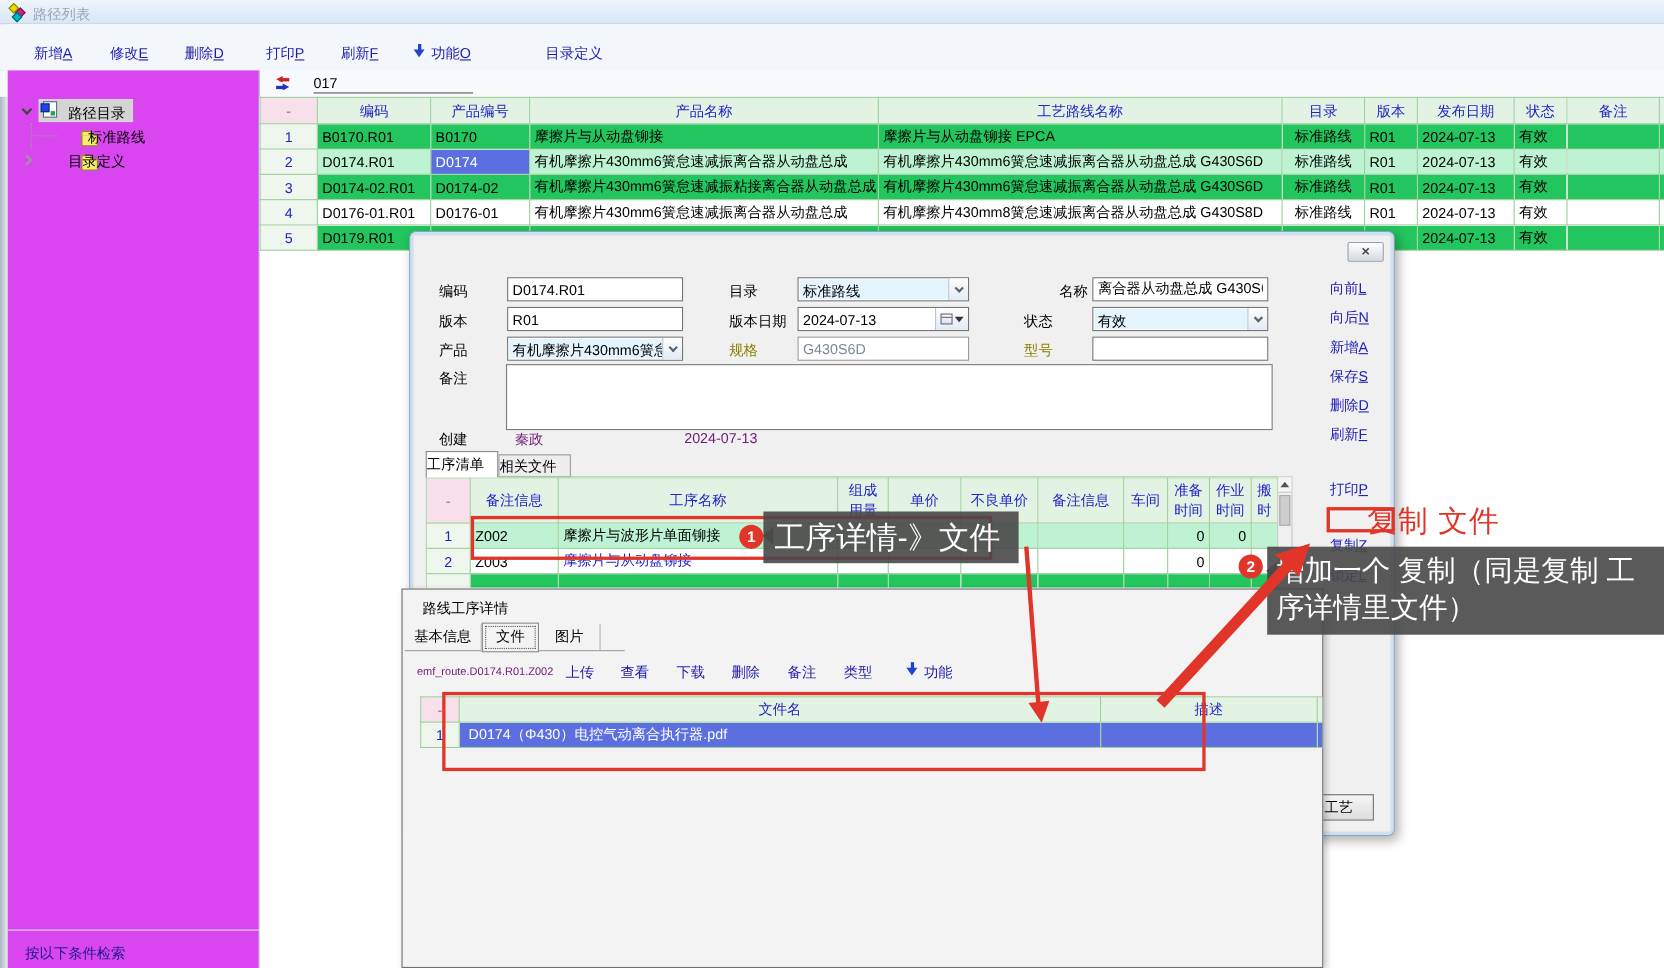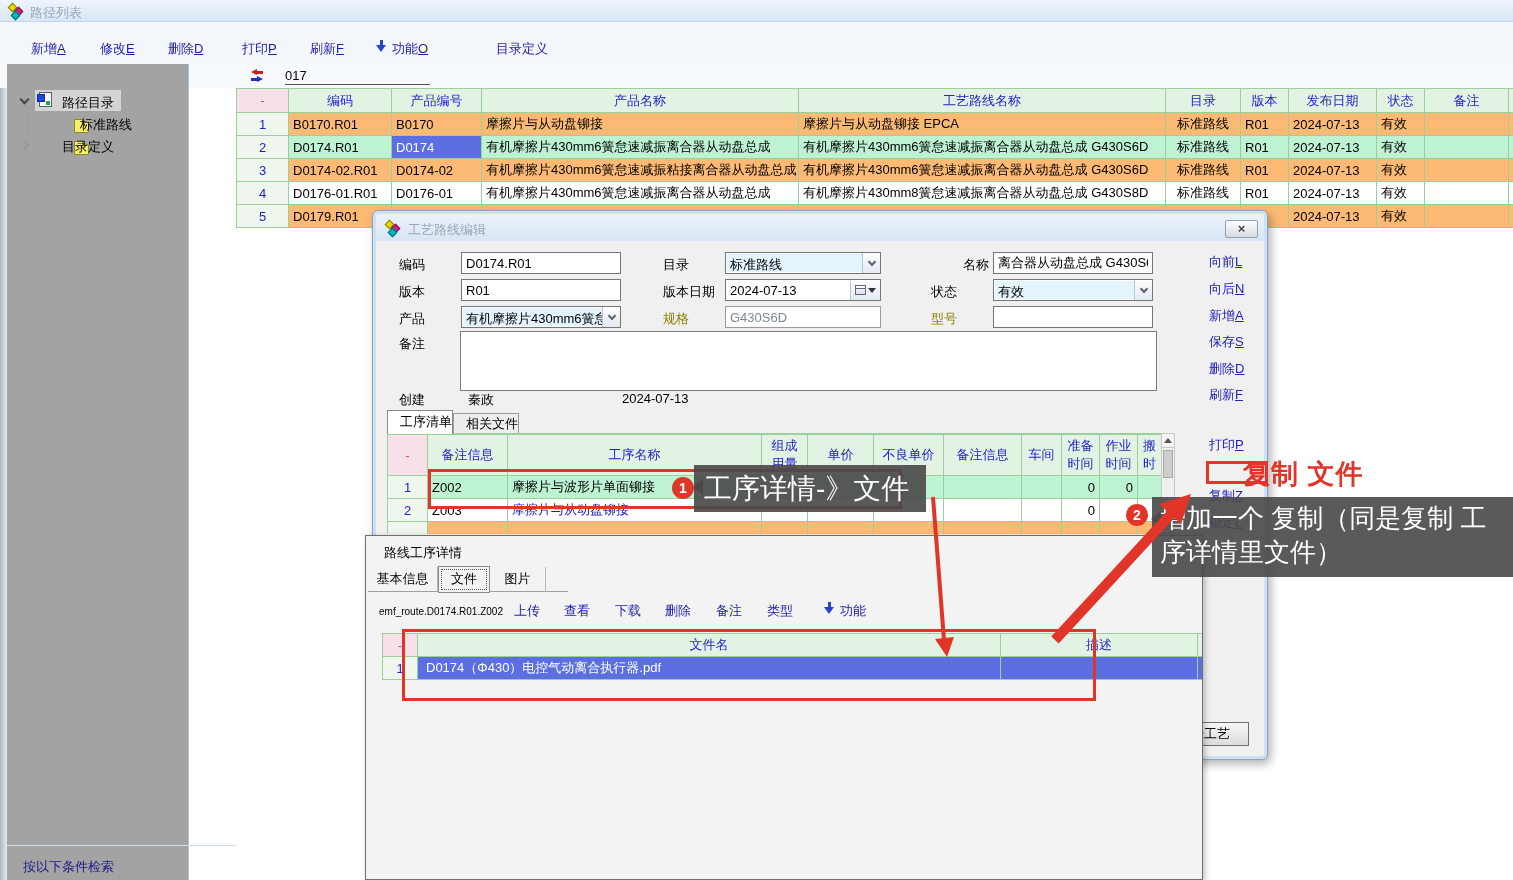--- a/index.html
+++ b/index.html
@@ -1,21 +1,21 @@
 <!DOCTYPE html>
 <html><head>
 <meta charset="utf-8">
 <style>
 *{margin:0;padding:0;box-sizing:border-box}
 body{width:1513px;height:880px;position:relative;overflow:hidden;background:#fff;
  font-family:"Liberation Sans","DejaVu Sans",sans-serif;font-size:13px;color:#000}
 .a{position:absolute}
 .k{text-decoration:underline}
 .link{color:#1d1daa;cursor:pointer;white-space:nowrap}
-.teal{color:#000000}
+.teal{color:#701a75}
 
 .win-edge{left:0;top:0;width:7px;height:880px;background:linear-gradient(to right,#aeb6c0,#e7ebf1)}
 .titlebar{left:0;top:0;width:1513px;height:22px;background:linear-gradient(#eef5fc,#d8e6f5);border-bottom:1px solid #c3d6ea;color:#9aa6b4}
 .appicon{width:16px;height:16px;position:relative;display:inline-block}
 .appicon i{position:absolute;width:7px;height:7px;transform:rotate(45deg)}
 .appicon .y{left:1px;top:1px;background:#e6d800;border:1px solid #8a8200}
 .appicon .m{left:7px;top:5px;background:#cc2288;border:1px solid #7c1050}
 .appicon .c{left:4px;top:9px;background:#00b8b8;border:1px solid #006a6a}
 
 .swap{position:relative;width:19px;height:13px;display:inline-block}
@@ -35,21 +35,21 @@
 .docicon{position:relative;display:inline-block;width:13px;height:15px;background:#fff;border:1px solid #55617c}
 .docicon::before{content:"";position:absolute;left:-3px;top:1px;width:6px;height:6px;background:#2244dd;border:1px solid #102a90}
 .docicon::after{content:"";position:absolute;right:1px;bottom:1px;width:4px;height:4px;background:#22aa44}
 .treesel{background:#d4d4d4}
 
 .grid{border-collapse:collapse;table-layout:fixed;background:#fff}
 .grid td{border:1px solid #9ccf9c;padding:1px 4px;height:23px;overflow:hidden;white-space:nowrap;font-size:13px}
 .gh{background:#e3f3e3;color:#2323c8;text-align:center}
 .gh.pink{background:#f8e0ea;color:#d04878}
 .numcell{background:#eef6ee;color:#2323c8;text-align:center}
-.pale td{background:#fdba74}
+.pale td{background:#22c55e}
 .sel td{background:#bdf2d2}
 .pale td.numcell,.sel td.numcell{background:#eef6ee}
 .bluesel{background:#5b6fe0 !important;color:#fff}
 .c{text-align:center}.rgt{text-align:right}
 .bluetext{color:#1a1ac8}
 
 .dlg1{left:372px;top:210px;width:896px;height:550px;background:#f0f0f0;border:1px solid #89a4c2;border-radius:6px;
  box-shadow:inset 0 0 0 3px #cfe0f1,3px 4px 10px rgba(0,0,0,.3)}
 .dlg1 .tbar{position:absolute;left:3px;top:3px;right:3px;height:27px;background:linear-gradient(#ebf3fb,#d7e5f4);border-radius:4px 4px 0 0;color:#9aa6b4}
 .closebtn{position:absolute;width:33px;height:18px;background:linear-gradient(#fefefe,#d4dae2);border:1px solid #96a0ae;border-radius:2px;
@@ -58,41 +58,41 @@
 .combo{position:absolute;height:22px;border:1px solid #767676;background:#fff;overflow:hidden}
 .combo .val{position:absolute;left:1px;top:1px;bottom:1px;right:18px;padding:2px 3px;white-space:nowrap;overflow:hidden}
 .combo .hl{background:#e4f4fd}
 .combo .btn{position:absolute;right:0;top:0;bottom:0;width:18px;background:linear-gradient(#fdfdfd,#e4ebf4);border-left:1px solid #b9c6d8;display:flex;align-items:center;justify-content:center}
 .combo .cv{width:6px;height:6px;border-right:2px solid #5a6570;border-bottom:2px solid #5a6570;transform:rotate(45deg);margin-top:-3px}
 .cal{width:11px;height:10px;background:linear-gradient(#fff,#dde);border:1px solid #667;position:relative;margin-right:2px}
 .cal::before{content:"";position:absolute;left:0;top:2px;right:0;border-top:1px solid #667}
 .tri-dn{width:0;height:0;border:4px solid transparent;border-top:5px solid #333;margin-top:4px}
 .olive{color:#8a8000}
 .btnlink{position:absolute;color:#2121bb;font-size:13px;white-space:nowrap;cursor:pointer}
-.tab{position:absolute;height:24px;text-align:right;line-height:22px;font-size:13px}
+.tab{position:absolute;height:24px;text-align:left;line-height:22px;font-size:13px}
 .tab.on{background:#fff;border:1px solid #8a8a8a;border-bottom:none;z-index:3}
 .tab.off{background:#ededed;border:1px solid #9a9a9a;height:21px;top:202px;line-height:19px}
 .pushbtn{position:absolute;background:linear-gradient(#f6f6f6,#dcdcdc);border:1px solid #707070;text-align:center;line-height:21px;font-size:13px}
 
 .sbar{position:absolute;width:14px;background:#f0f0f0;border:1px solid #c8c8c8}
 .sbar .up{position:absolute;left:0;top:0;right:0;height:14px;background:#f4f4f4;border-bottom:1px solid #c8c8c8;display:flex;align-items:center;justify-content:center}
 .sbar .up i{width:0;height:0;border:4px solid transparent;border-bottom:5px solid #555;margin-top:-4px}
 .sbar .thumb{position:absolute;left:1px;right:1px;top:16px;height:28px;background:#cdcdcd;border:1px solid #aaa}
 
 .dlg2{left:365px;top:535px;width:838px;height:345px;background:#f3f3f3;border:1px solid #6f6f6f;overflow:hidden;box-shadow:2px 2px 6px rgba(0,0,0,.25)}
 .tabstrip{position:absolute;left:2px;top:30px;width:200px;height:26px;border-bottom:1px solid #a0a0a0}
 .dtab{position:absolute;top:1px;height:25px;line-height:24px;text-align:center;font-size:13px;border-right:1px solid #b5b5b5}
 .dtab.on{border:1px solid #8a8a8a;background:#f3f3f3;outline:1px dotted #555;outline-offset:-4px;height:27px;top:0}
 
 .redbox{position:absolute;border:3px solid #e23529;z-index:55}
 .badge{position:absolute;width:22px;height:22px;border-radius:50%;background:#e23529;color:#fff;font-weight:bold;font-size:14px;
  display:flex;align-items:center;justify-content:center;z-index:72}
 .tip{position:absolute;background:rgba(72,72,72,.9);color:#fff;z-index:58}
 .tip::before{content:"";position:absolute;left:-9px;top:14px;border:8px solid transparent;border-right:10px solid rgba(72,72,72,.9)}
-.redtext{position:absolute;color:#e23529;font-size:27px;font-weight:bold;letter-spacing:1px;z-index:56;white-space:nowrap}
+.redtext{position:absolute;color:#e23529;font-size:27px;font-weight:normal;letter-spacing:1px;z-index:56;white-space:nowrap}
 svg.ann{position:absolute;left:0;top:0;z-index:70;pointer-events:none}
 </style>
 </head>
 <body>
 
 <div class="a win-edge"></div>
 
 <div class="a titlebar">
   <span class="appicon a" style="left:8px;top:3px"><i class="y"></i><i class="m"></i><i class="c"></i></span>
   <span class="a" style="left:30px;top:4px">路径列表</span>
@@ -107,21 +107,21 @@
   <span class="a darr" style="left:376px;top:18px"><i class="s"></i><i class="h"></i></span>
   <span class="a link" style="left:392px;top:18px"><span>功能</span><span class="k">O</span></span>
   <span class="a link" style="left:496px;top:18px"><span>目录定义</span></span>
 </div>
 
 <div class="a" style="left:0;top:64px;width:1513px;height:24px;background:#f7fafd">
   <span class="a swap" style="left:248px;top:5px"><i class="r"></i><i class="b"></i></span>
   <input class="a" style="left: 285px; top: 2px; width: 145px; height: 19px; border-top: none; border-right: none; border-left: none; border-image: initial; border-bottom: 1px solid rgb(85, 85, 85); background: transparent; font-size: 13px; font-family: inherit;" value="017">
 </div>
 
-<div class="a" style="left:7px;top:64px;width:182px;height:816px;background:#a3a3a3;border-right:1px solid #a8c3e0">
+<div class="a" style="left:7px;top:64px;width:229px;height:816px;background:#d946ef;border-right:1px solid #a8c3e0">
   <div class="a treesel" style="left:28px;top:26px;width:86px;height:21px"></div>
   <span class="a chev" style="left:14px;top:32px"></span>
   <span class="a docicon" style="left:32px;top:28px"></span>
   <span class="a" style="left:55px;top:30px">路径目录</span>
   <div class="a" style="left:21px;top:48px;width:1px;height:24px;border-left:1px dotted #999"></div>
   <div class="a" style="left:21px;top:59px;width:24px;height:1px;border-top:1px dotted #999"></div>
   <span class="a folder" style="left:50px;top:54px"></span>
   <span class="a" style="left:73px;top:52px">标准路线</span>
   <span class="a chev closed" style="left:14px;top:78px"></span>
   <span class="a folder" style="left:32px;top:76px"></span>
@@ -223,24 +223,20 @@
     <td>2024-07-13</td>
     <td>有效</td>
     <td></td>
           <td></td>
   </tr>
 </tbody>
     </table>
 </div>
 
 <div class="a dlg1">
-  <div class="tbar">
-    <span class="appicon a" style="left:9px;top:6px"><i class="y"></i><i class="m"></i><i class="c"></i></span>
-    <span class="a" style="left:32px;top:7px">工艺路线编辑</span>
-  </div>
   <div class="closebtn" style="left:852px;top:9px">×</div>
 
   <span class="a" style="left:26px;top:45px">编码</span>
   <input class="tb" style="left: 88px; top: 41px; width: 160px;" value="D0174.R01">
   <span class="a" style="left:290px;top:45px">目录</span>
   <div class="combo" style="left:352px;top:41px;width:156px">
     <span class="val hl">标准路线</span>
       <span class="btn">
         <i class="cv"></i>
       </span>

